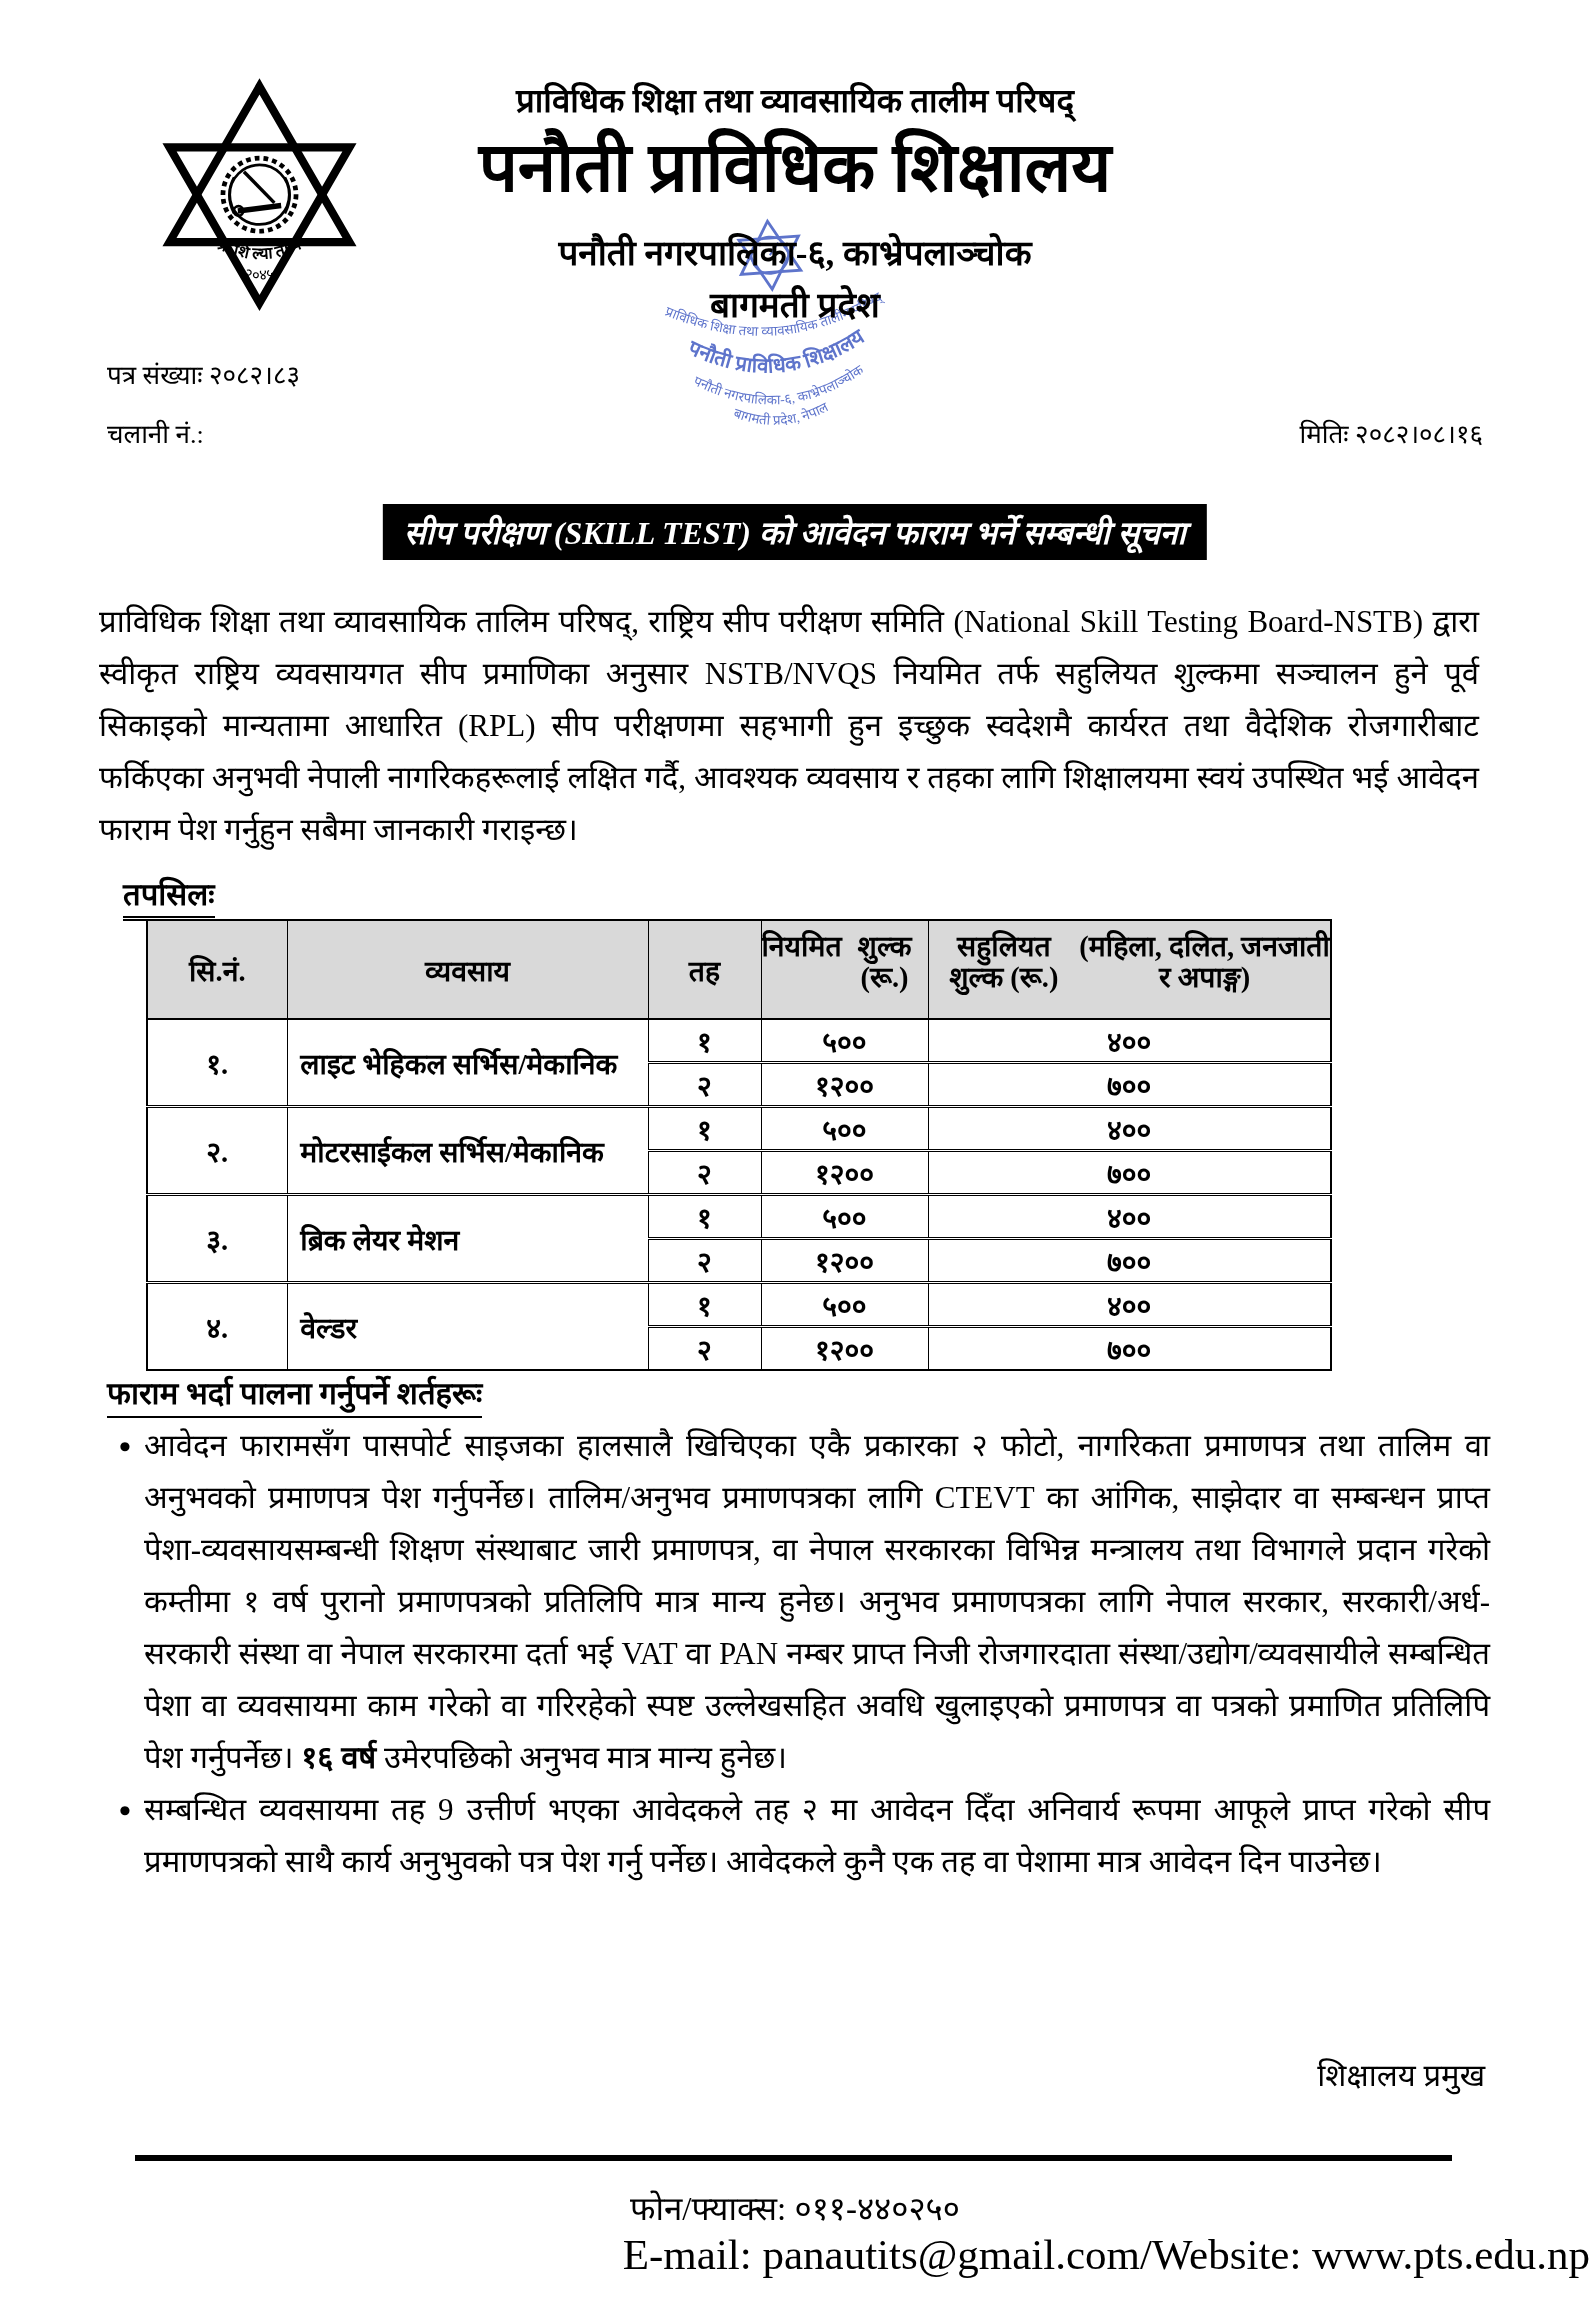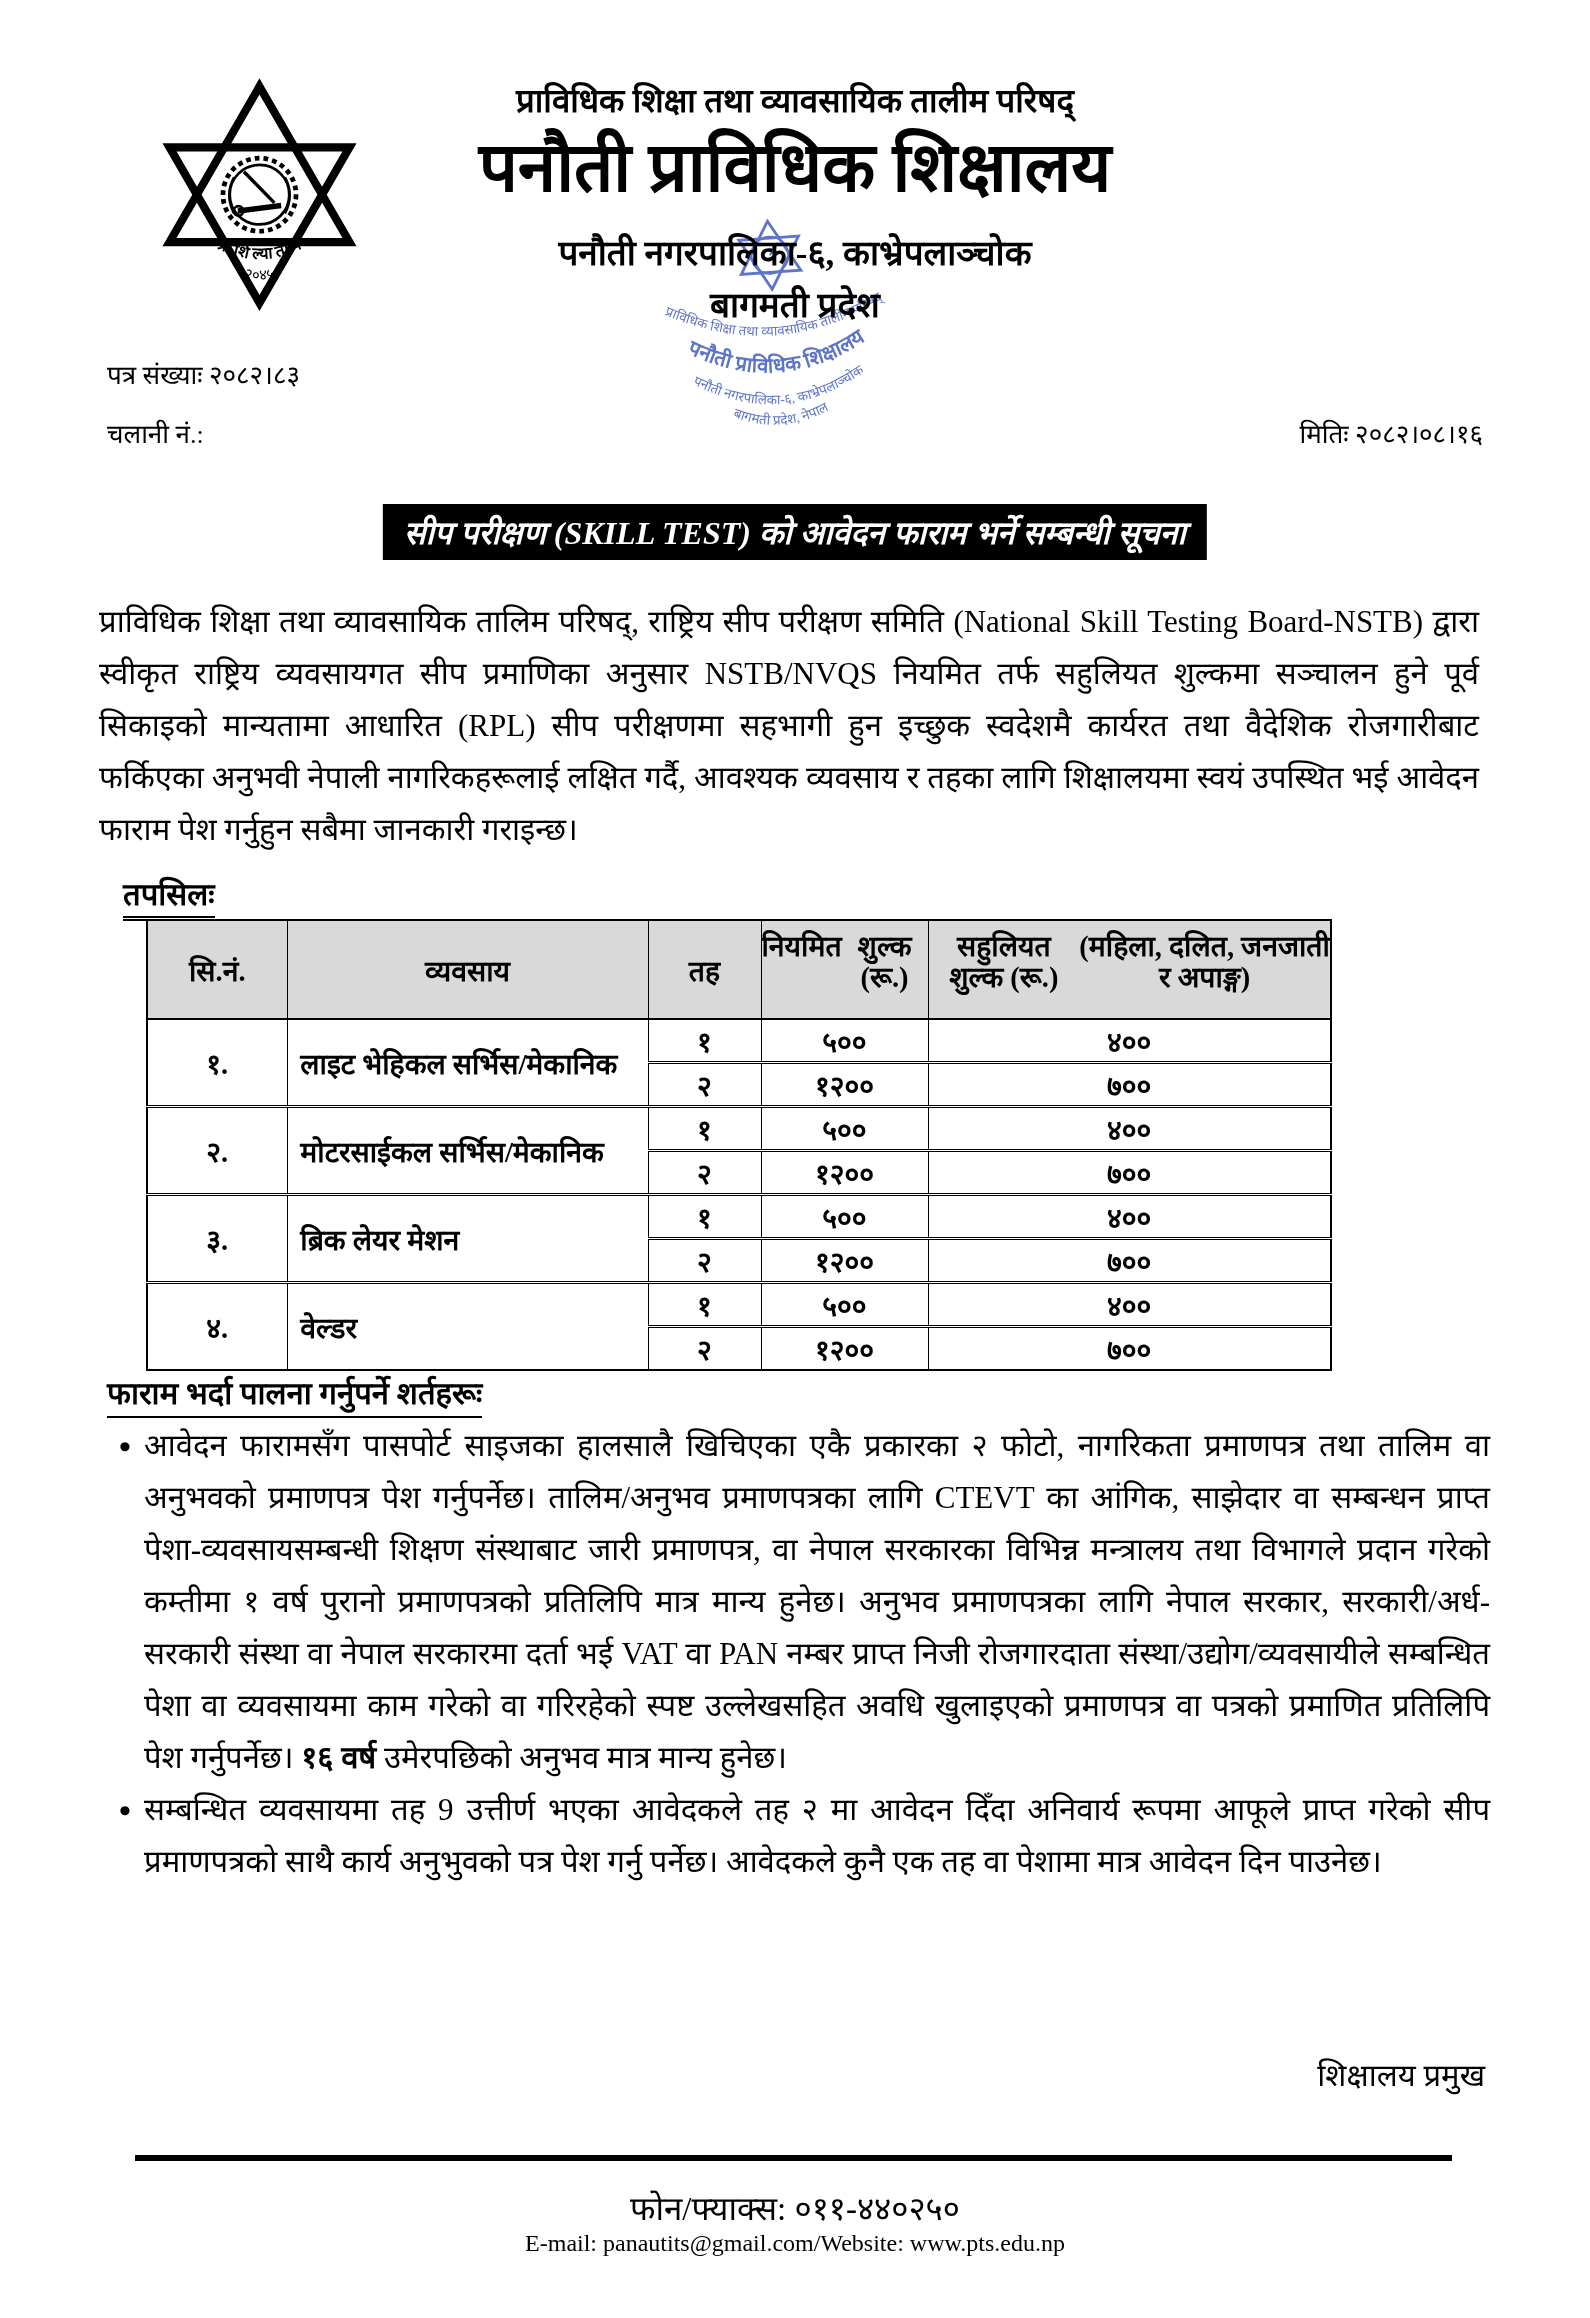--- a/index.html
+++ b/index.html
@@ -51,21 +51,21 @@
   .cond-head{position:absolute;left:107px;top:1371px;font-size:31px;font-weight:bold;}
   .cond-head span{display:inline-block;border-bottom:2.1px solid #000;padding-bottom:2.8px;}
   .cond-list{position:absolute;left:107px;width:1383px;top:1420px;font-size:31px;line-height:52px;}
   .cond-item{position:relative;padding-left:37px;text-align:justify;}
   .cond-item::before{content:"●";position:absolute;left:11.4px;top:0;font-size:21.3px;}
   .b{font-weight:bold;}
   
   .signature{position:absolute;right:105px;top:2053px;font-size:31px;}
   .rule{position:absolute;left:135px;top:2155px;width:1317px;height:6.4px;background:#000;}
   .phone{position:absolute;left:0;width:100%;top:2185px;text-align:center;font-size:33px;}
-  .email{position:absolute;left:0;width:100%;top:2230px;text-align:center;font-size:24px;}
+  .email{position:absolute;left:0;width:100%;top:2230px;text-align:right;font-size:43px;}
 </style>
 </head>
 <body>
 
 <div class="page">
 
   <div class="logo">
     <svg viewBox="0 0 300 370" width="203" height="265">
       <polygon points="150,12 283,242 17,242" fill="none" stroke="#000" stroke-width="12"></polygon>
       <polygon points="150,332 17,102 283,102" fill="none" stroke="#000" stroke-width="12"></polygon>

